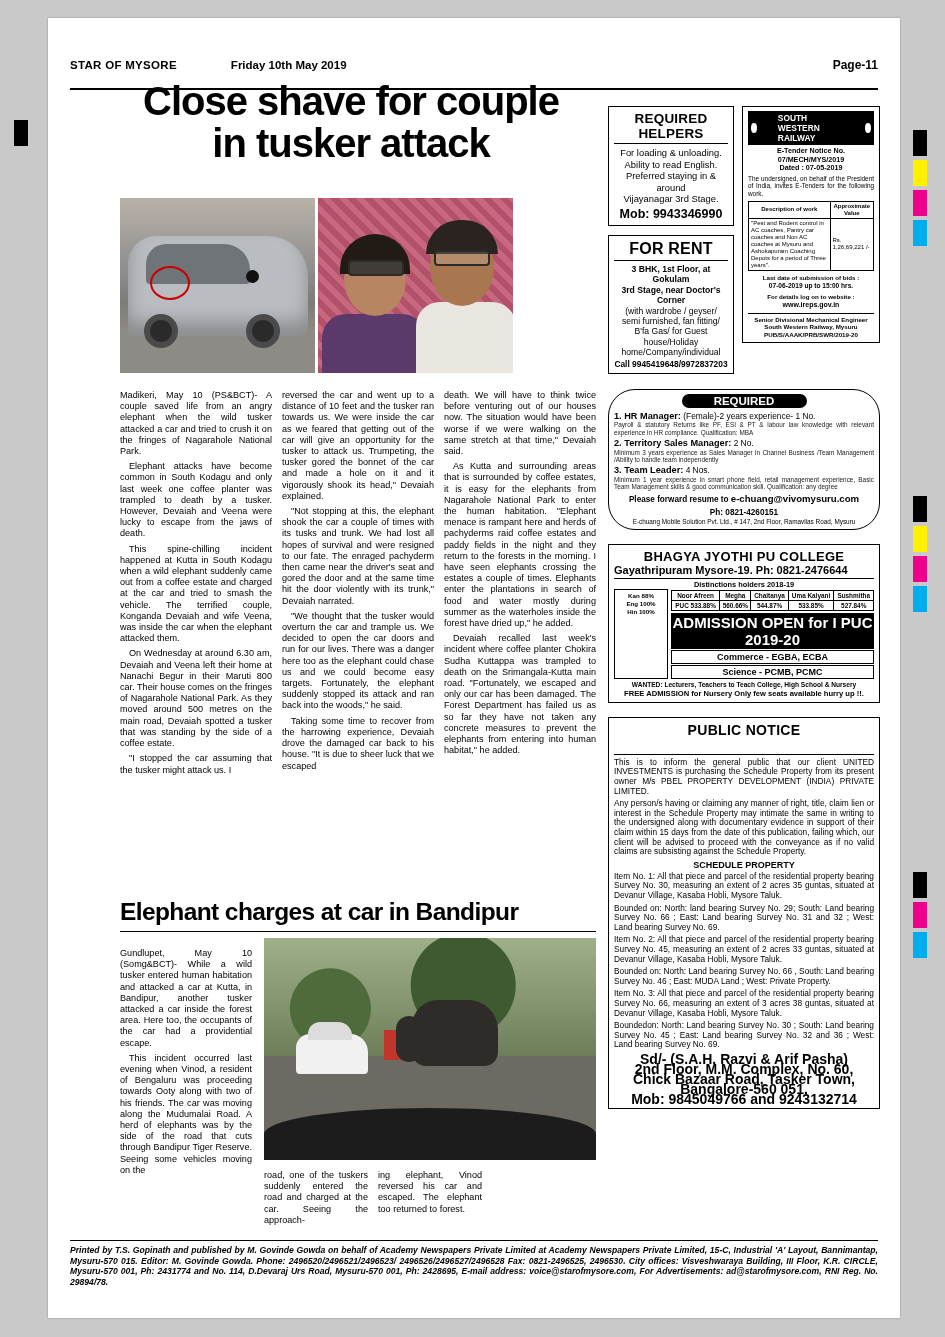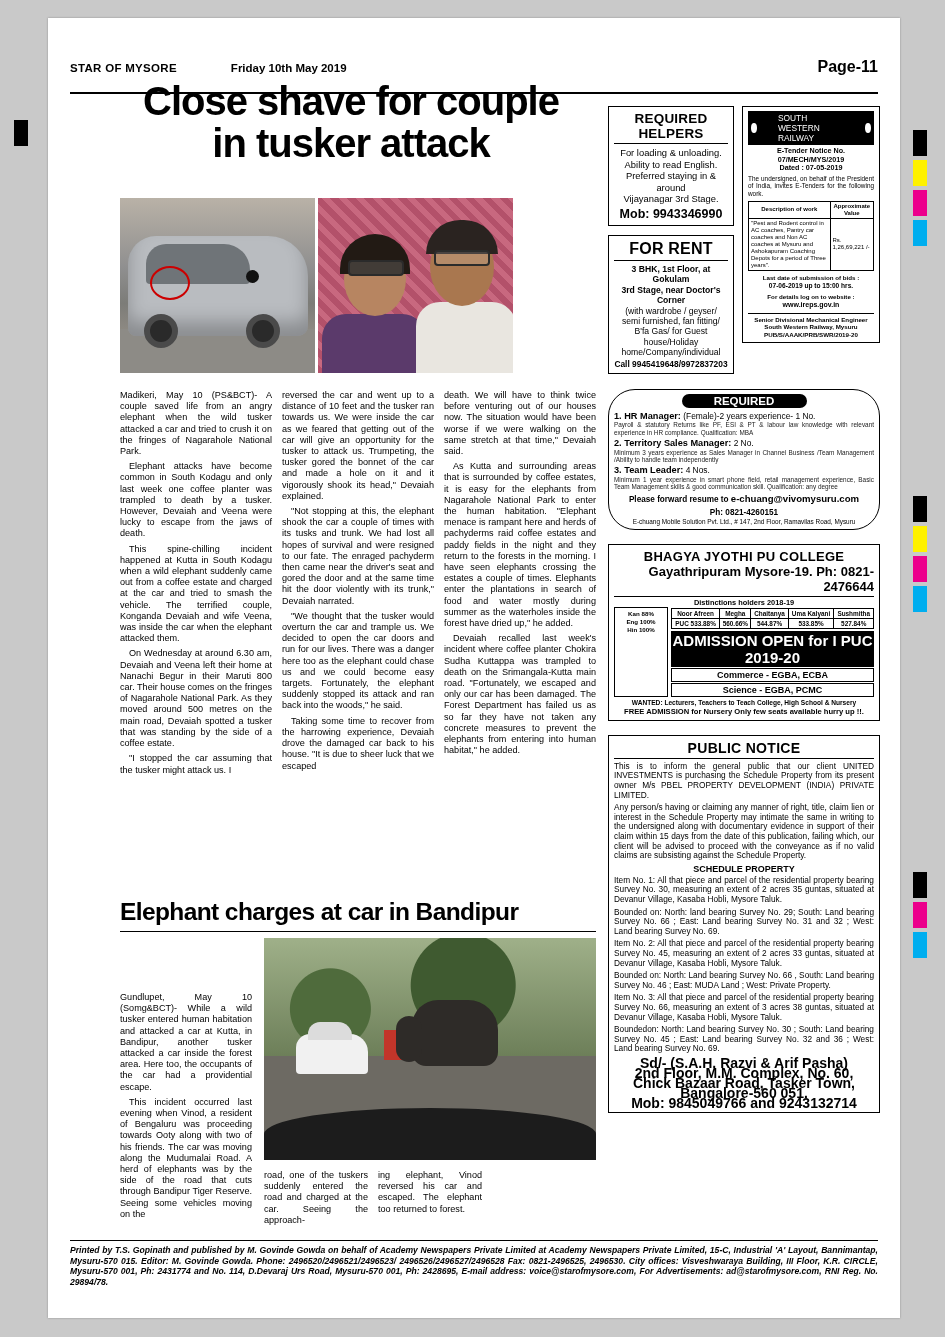--- a/index.html
+++ b/index.html
@@ -24,21 +24,21 @@
 
   
   .masthead {
     position:absolute; left:22px; top:40px; width:808px;
     border-bottom: 2px solid #000;
     padding-bottom:16px;
     display:flex; align-items:baseline;
   }
   .mh-title { font-weight:bold; font-size:11.5px; letter-spacing:.3px; }
   .mh-date { font-weight:bold; font-size:11.5px; margin-left:54px; }
-  .mh-page { margin-left:auto; font-weight:bold; font-size:16px; }
+  .mh-page { margin-left:auto; font-weight:bold; font-size:12px; }
 
   
   .headline {
     position:absolute; left:68px; top:62px; width:470px;
     text-align:center;
     font-family:"Liberation Sans", sans-serif;
     font-weight:bold;
     font-size:40px; line-height:42px;
     letter-spacing:-1px;
     color:#000;
@@ -110,74 +110,74 @@
      radial-gradient(circle at 20% 60%, #4f6b3c 0 40px, transparent 41px),
      radial-gradient(circle at 60% 40%, #3f5a30 0 52px, transparent 53px),
      linear-gradient(#9fb089,#6d7f59);}
   .eleph{position:absolute;left:148px;top:62px;width:86px;height:66px;background:#2e2b28;border-radius:26px 30px 14px 14px;}
   .eleph:after{content:"";position:absolute;left:-16px;top:16px;width:26px;height:46px;background:#2e2b28;border-radius:14px;}
   .carw{position:absolute;left:32px;top:96px;width:72px;height:40px;background:#f1f1f1;border-radius:14px 18px 4px 4px;}
   .carw:after{content:"";position:absolute;left:12px;top:-12px;width:44px;height:18px;background:#dcdcdc;border-radius:12px 14px 0 0;}
   .bonnet{position:absolute;left:0;bottom:0;width:100%;height:52px;background:#1c1c1c;border-radius:58% 58% 0 0;}
   .truck{position:absolute;left:120px;top:92px;width:40px;height:30px;background:#c2352a;}
 
-  .c4 { left:72px; top:974px; width:132px; }
+  .c4 { left:72px; top:930px; width:132px; }
   .c5 { left:216px; top:1152px; width:104px; }
   .c6 { left:330px; top:1152px; width:104px; }
 
   
   .rail { position:absolute; left:560px; top:88px; width:272px; }
   .ad { border:1.6px solid #000; margin-bottom:9px; padding:4px 5px; }
   .ad-title {
     text-align:center; font-weight:bold; font-size:13.5px;
     border-bottom:1.2px solid #000; padding-bottom:2px; margin-bottom:3px;
     letter-spacing:.2px;
   }
   .ad-body { font-size:9.4px; line-height:11.6px; text-align:center; }
   .mob { text-align:center; font-weight:bold; font-size:12.5px; margin-top:2px; }
 
   .two-up { display:flex; gap:8px; }
   .two-up > .ad { flex:1; margin-bottom:0; }
 
   
   .rw-head{display:flex;align-items:center;justify-content:center;gap:21px;
-    background:#000;color:#fff;font-weight:normal;font-size:8.4px;padding:2px 3px;}
+    background:#000;color:#fff;font-weight:bold;font-size:8.4px;padding:2px 3px;}
   .rw-logo{width:10px;height:10px;border-radius:50%;background:#fff;}
   .rw-line{font-size:7.2px;line-height:8.6px;text-align:center;font-weight:bold;}
   .rw-p{font-size:6.4px;line-height:7.6px;text-align:justify;margin-top:2px;}
   table.rw{width:100%;border-collapse:collapse;margin-top:3px;font-size:6px;}
   table.rw td,table.rw th{border:.8px solid #000;padding:1px 2px;line-height:7px;}
   .rw-sig{font-size:6.2px;line-height:7.4px;text-align:center;font-weight:bold;margin-top:3px;border-top:.8px solid #000;padding-top:2px;}
 
   
   .req-pill{display:block;margin:0 auto 4px;background:#000;color:#fff;
     font-weight:bold;font-size:11.5px;text-align:center;width:125px;border-radius:9px;padding:1px 0;}
   .req-item{font-size:8.4px;line-height:9.6px;text-align:justify;margin-bottom:3px;}
   .req-item b{font-size:9.2px;}
   .req-sub{font-size:6.4px;line-height:7.4px;color:#222;}
   .req-foot{font-size:8.2px;line-height:10px;text-align:center;font-weight:bold;margin-top:3px;}
   .req-foot .mail{font-size:9.6px;}
 
   
   .col-title{text-align:center;font-weight:bold;font-size:13px;letter-spacing:.3px;}
-  .col-sub{text-align:right;font-size:13px;font-weight:bold;margin-bottom:2px;}
+  .col-sub{text-align:left;font-size:11px;font-weight:bold;margin-bottom:2px;}
   .col-dist{text-align:center;font-size:7.4px;font-weight:bold;border-top:.8px solid #000;padding-top:1px;}
   table.cg{width:100%;border-collapse:collapse;font-size:6.4px;margin:1px 0 2px;}
   table.cg td{border:.8px solid #000;padding:1px;text-align:center;font-weight:bold;}
   .cg-wrap{display:flex;gap:3px;align-items:stretch;}
   .cg-left{width:54px;border:1px solid #000;font-size:6.2px;font-weight:bold;text-align:center;padding:2px 0;line-height:8px;}
   .cg-right{flex:1;}
   .adm{background:#000;color:#fff;text-align:center;font-weight:bold;font-size:15px;padding:1px 0;}
   .crs{border:1px solid #000;text-align:center;font-weight:bold;font-size:9px;margin-top:1px;padding:1px 0;}
   .wanted{font-size:6.6px;line-height:8px;font-weight:bold;text-align:center;margin-top:2px;}
   .freeadm{font-size:7.6px;font-weight:bold;text-align:center;}
 
   
   .pn-title{text-align:center;font-weight:bold;font-size:14px;letter-spacing:.3px;
-    border-bottom:1.2px solid #000;padding-bottom:2px;margin-bottom:3px;}
+    border-bottom:1.2px solid #000;padding-bottom:16px;margin-bottom:3px;}
   .pn p{font-size:8.3px;line-height:9.6px;text-align:justify;margin:0 0 3px;}
   .pn .sched{text-align:center;font-weight:bold;font-size:9px;margin:2px 0;}
   .pn .sig{text-align:center;font-weight:bold;font-size:14px;line-height:10px;margin-top:4px;}
 
   
   .footer{
     position:absolute;left:22px;top:1222px;width:808px;
     border-top:1.6px solid #000;padding-top:4px;
     font-size:8.6px;line-height:10.6px;font-style:italic;font-weight:bold;text-align:justify;
   }
@@ -378,21 +378,21 @@
               <td>PUC 533.88%</td>
               <td>560.66%</td>
               <td>544.87%</td>
               <td>533.85%</td>
               <td>527.84%</td>
             </tr>
           </tbody>
             </table>
           <div class="adm">ADMISSION OPEN for I PUC 2019-20</div>
           <div class="crs">Commerce - EGBA, ECBA</div>
-          <div class="crs">Science - EGBA, PCMC</div>
+          <div class="crs">Science - PCMB, PCMC</div>
         </div>
       </div>
       <div class="wanted">WANTED: Lecturers, Teachers to Teach College, High School &amp; Nursery</div>
       <div class="freeadm">FREE ADMISSION for Nursery Only few seats available hurry up !!.</div>
     </div>
 
     <div class="ad pn" style="margin-top:14px;">
       <div class="pn-title">PUBLIC NOTICE</div>
       <p>This is to inform the general public that our client UNITED INVESTMENTS is purchasing the Schedule Property from its present owner M/s PBEL PROPERTY DEVELOPMENT (INDIA) PRIVATE LIMITED.</p>
       <p>Any person/s having or claiming any manner of right, title, claim lien or interest in the Schedule Property may intimate the same in writing to the undersigned along with documentary evidence in support of their claim within 15 days from the date of this publication, failing which, our client will be advised to proceed with the conveyance as if no valid claims are subsisting against the Schedule Property.</p>

